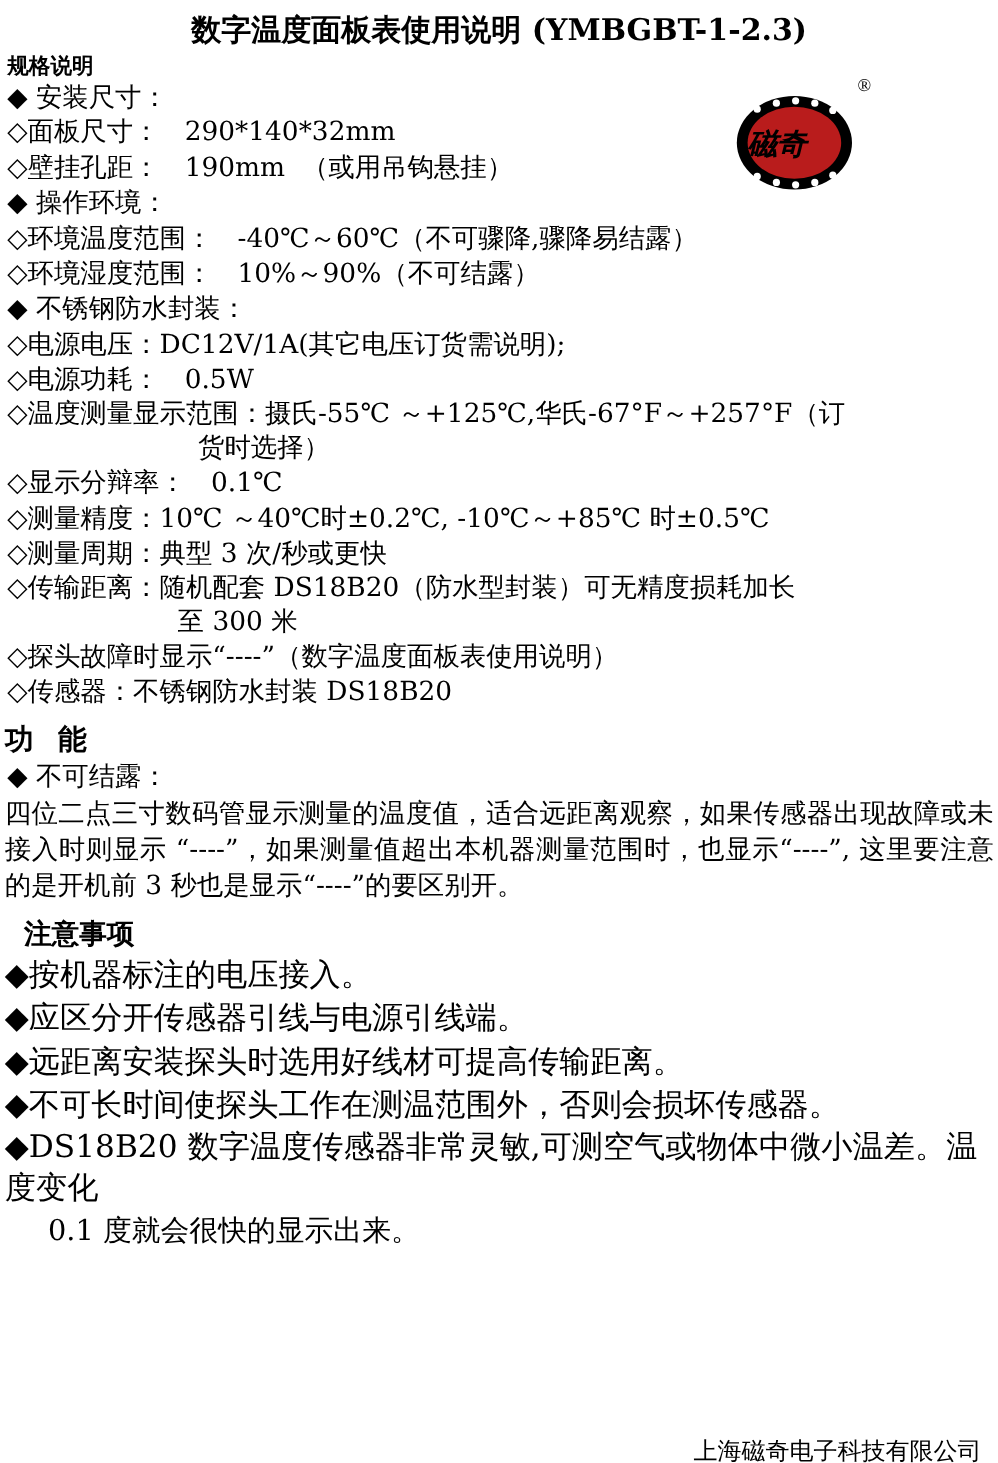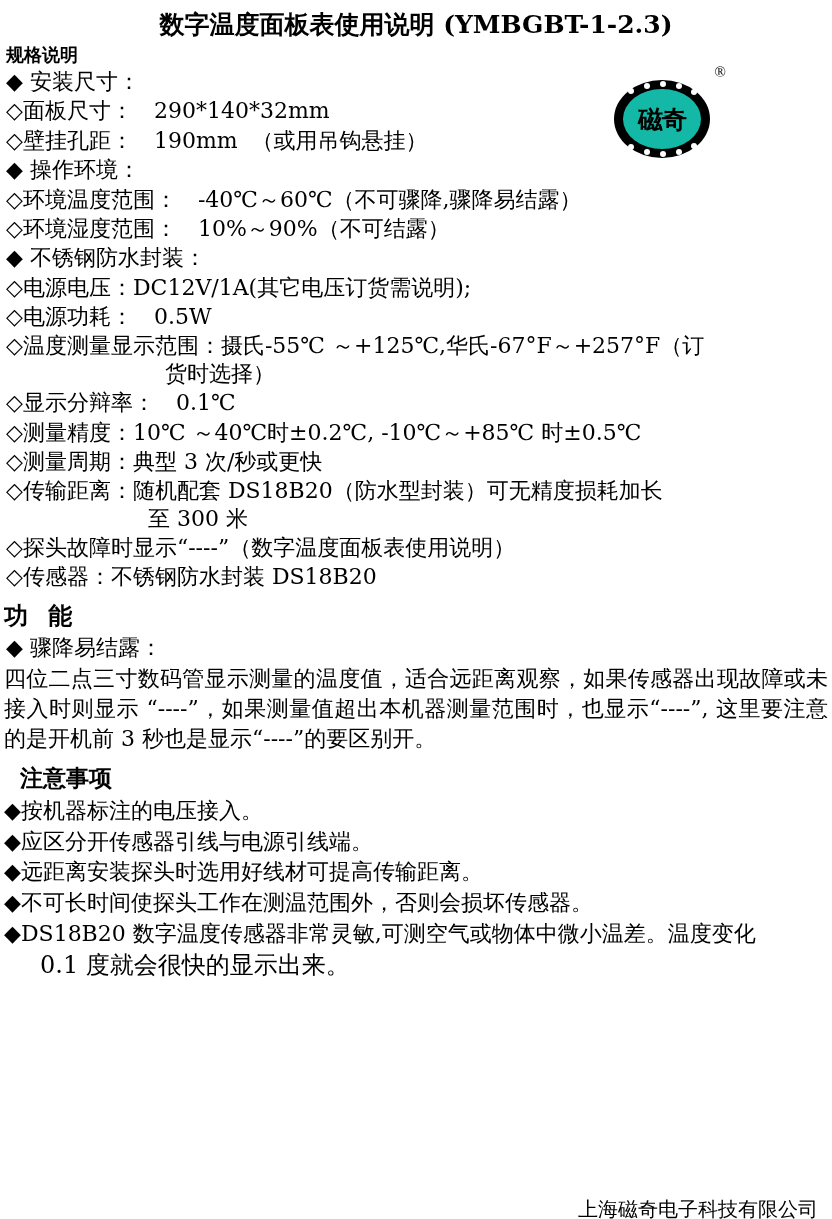--- a/index.html
+++ b/index.html
@@ -61,21 +61,21 @@
     font-weight: bold;
     margin: 8px 12px 2px 4px;
     letter-spacing: 6px;
   }
   .notice-head {
     font-size: 23px;
     font-weight: bold;
     margin: 10px 0 3px 20px;
   }
   .notice-line {
-    font-size: 22px;
+    font-size: 26px;
     margin: 2px 0 2px 4px;
     line-height: 1.3;
   }
   .notice-sub {
     font-size: 24px;
     margin: 0 0 2px 40px;
     line-height: 1.3;
   }
   .footer {
     position: absolute;
@@ -107,24 +107,25 @@
     border-radius: 50%;
     background: #000;
     display: flex;
     align-items: center;
     justify-content: center;
   }
   .logo-inner {
     width: 78px;
     height: 60px;
     border-radius: 50%;
-    background: #14b8a6;
+    background: #b91c1c;
     display: flex;
     align-items: center;
-    justify-content: center;
+    justify-content: flex-start;
+    font-style: italic;
   }
   .logo-text {
     font-size: 25px;
     font-weight: bold;
     color: #000;
     font-family: "DejaVu Serif", "Liberation Serif", serif;
     letter-spacing: -1px;
   }
   .logo-dots span {
     position: absolute;
@@ -179,21 +180,21 @@
   <div class="line hang">货时选择）</div>
   <div class="line">◇显示分辩率：   0.1℃</div>
   <div class="line">◇测量精度：10℃ ～40℃时±0.2℃, -10℃～+85℃ 时±0.5℃</div>
   <div class="line">◇测量周期：典型 3 次/秒或更快</div>
   <div class="line">◇传输距离：随机配套 DS18B20（防水型封装）可无精度损耗加长</div>
   <div class="line hang2">至 300 米</div>
   <div class="line">◇探头故障时显示“----”（数字温度面板表使用说明）</div>
   <div class="line">◇传感器：不锈钢防水封装 DS18B20</div>
 
   <div class="func-head">功 能</div>
-  <div class="line">◆ 骤降易结露：</div>
+  <div class="line">◆ 不可结露：</div>
   <div class="para">四位二点三寸数码管显示测量的温度值，适合远距离观察，如果传感器出现故障或未接入时则显示 “----”，如果测量值超出本机器测量范围时，也显示“----”, 这里要注意的是开机前 3 秒也是显示“----”的要区别开。</div>
 
   <div class="notice-head">注意事项</div>
   <div class="notice-line">◆按机器标注的电压接入。</div>
   <div class="notice-line">◆应区分开传感器引线与电源引线端。</div>
   <div class="notice-line">◆远距离安装探头时选用好线材可提高传输距离。</div>
   <div class="notice-line">◆不可长时间使探头工作在测温范围外，否则会损坏传感器。</div>
   <div class="notice-line">◆DS18B20 数字温度传感器非常灵敏,可测空气或物体中微小温差。温度变化</div>
   <div class="notice-sub">0.1 度就会很快的显示出来。</div>
 

